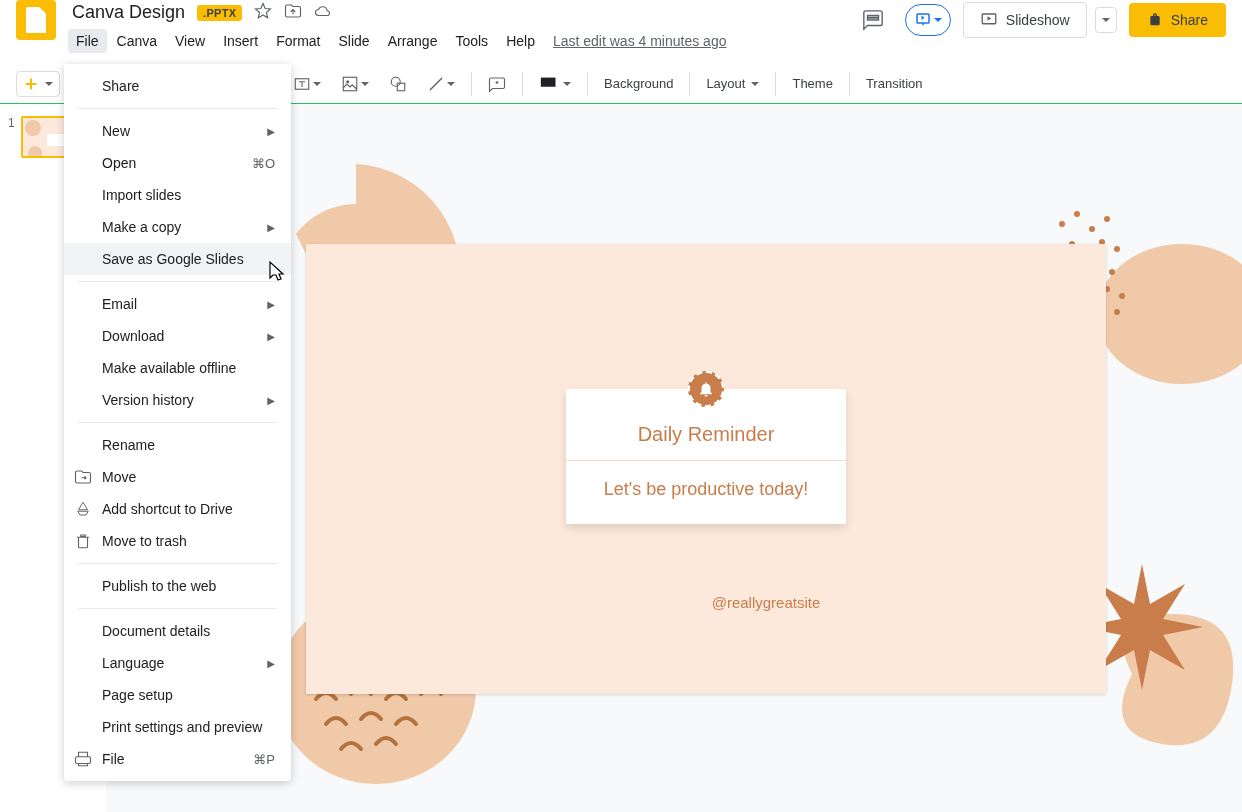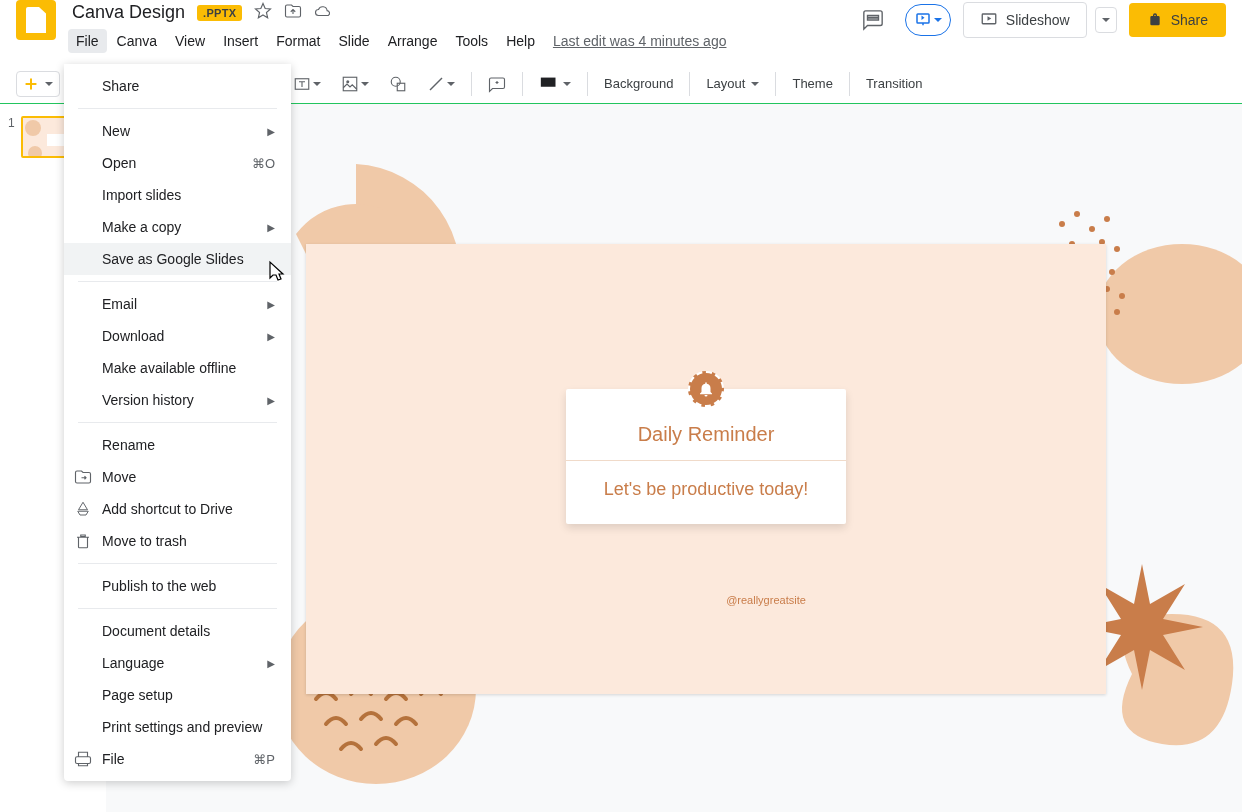--- a/index.html
+++ b/index.html
@@ -56,21 +56,21 @@
 .canvas-area { flex: 1; background: #f8f9fa; position: relative; overflow: hidden; }
 
 
 .slide { position: absolute; left: 200px; top: 140px; width: 800px; height: 450px; background: #fce9dc; box-shadow: 0 1px 3px rgba(0,0,0,0.15); }
 .slide-card { position: absolute; left: 260px; top: 145px; width: 280px; background: #fff; border-radius: 2px; box-shadow: 0 4px 8px rgba(0,0,0,0.12); text-align: center; }
 .card-badge { width: 36px; height: 36px; background: #c97d4a; border-radius: 50%; margin: -18px auto 8px; display: flex; align-items: center; justify-content: center; border: 2px dashed #fff; }
 .card-badge svg { width: 18px; height: 18px; fill: #fff; }
 .card-title { color: #c97d4a; font-size: 20px; padding: 8px 0 14px; }
 .card-sep { height: 1px; background: #f0dac9; margin: 0 0; }
 .card-body { color: #c97d4a; font-size: 18px; padding: 18px 12px 24px; }
-.handle { position: absolute; left: 400px; top: 350px; color: #c97d4a; font-size: 11px; width: 120px; text-align: center; }
+.handle { position: absolute; left: 400px; top: 350px; color: #c97d4a; font-size: 15px; width: 120px; text-align: center; }
 
 
 .deco { position: absolute; }
 
 
 .cursor { position: absolute; left: 260px; top: 259px; z-index: 200; pointer-events: none; }
 .cursor svg { width: 28px; height: 28px; }
 </style>
 </head>
 <body>

